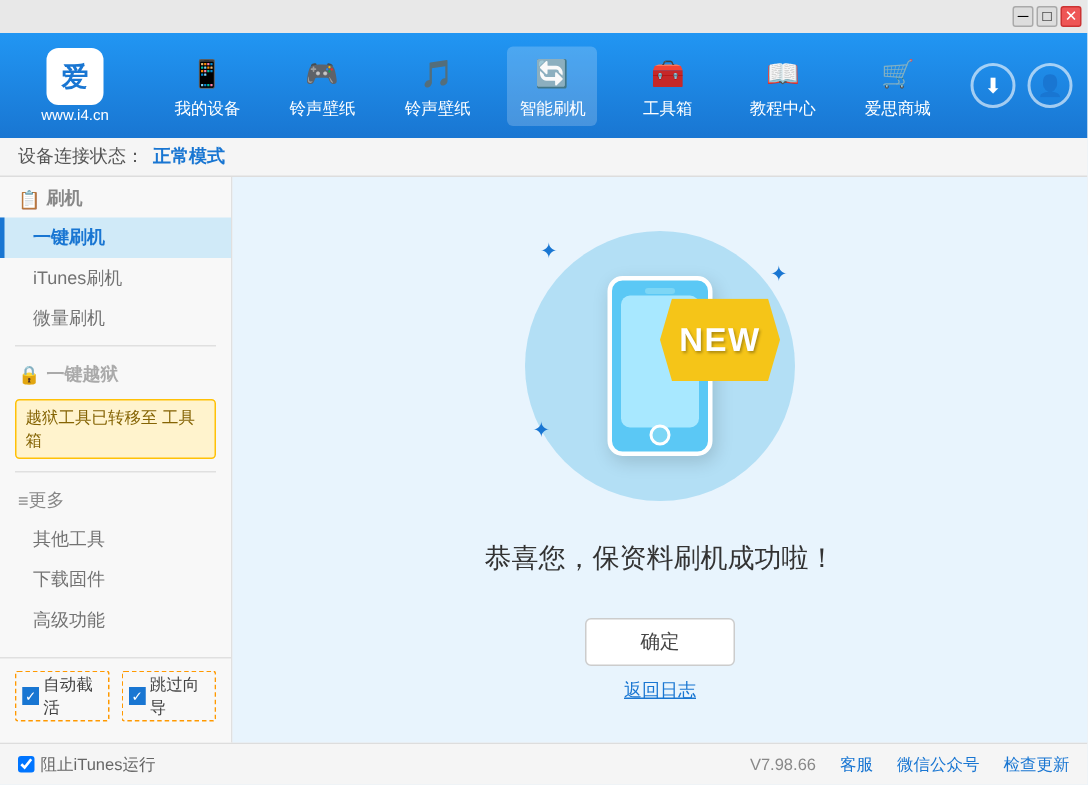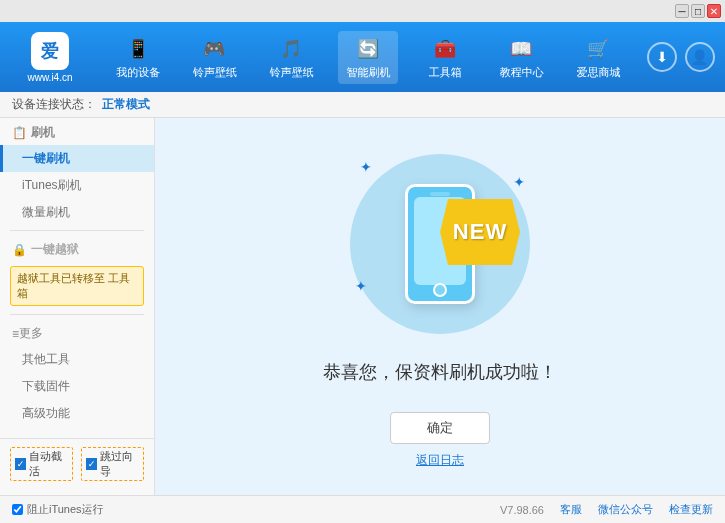--- a/index.html
+++ b/index.html
@@ -247,21 +247,21 @@
       position: absolute;
       top: 5px; left: 50%;
       transform: translateX(-50%);
       width: 20px; height: 4px;
       border-radius: 2px;
       background: #7dd6f5;
     }
     .new-badge {
       position: absolute;
       top: 55px; right: 20px;
-      width: 80px; height: 66px;
+      width: 80px; height: 55px;
       background: #f5c518;
       clip-path: polygon(10% 0%, 90% 0%, 100% 50%, 90% 100%, 10% 100%, 0% 50%);
       display: flex; align-items: center; justify-content: center;
       z-index: 10;
     }
     .new-text {
       color: white;
       font-size: 22px;
       font-weight: 900;
       text-shadow: 1px 1px 2px rgba(0,0,0,0.3);

